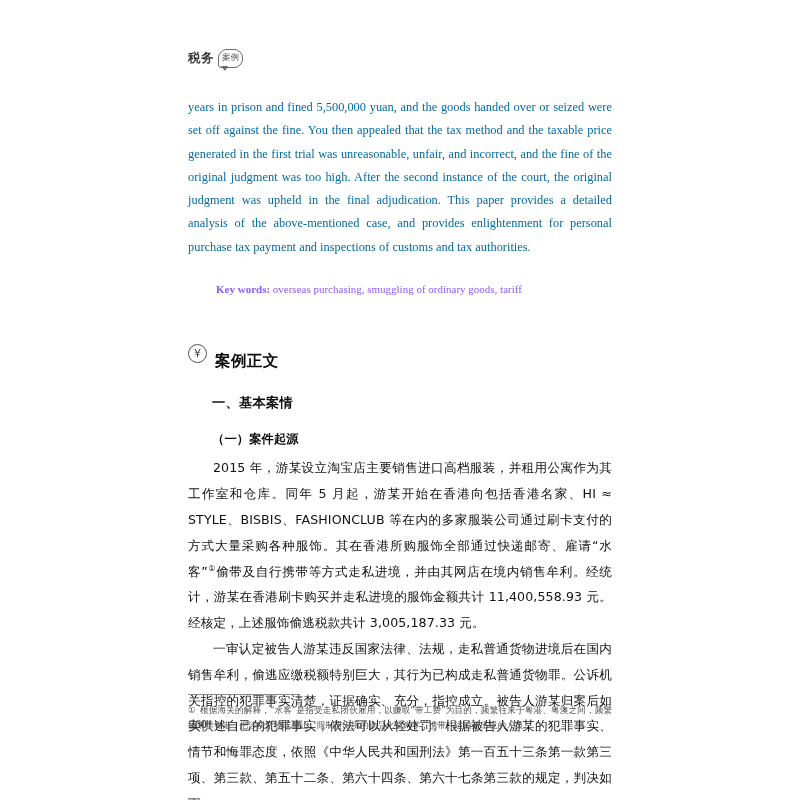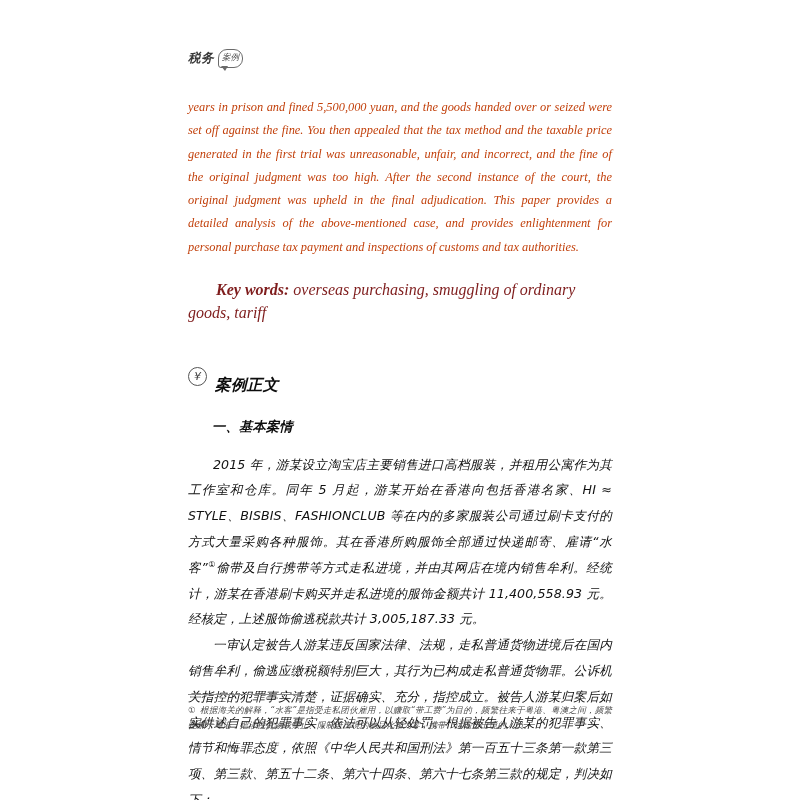--- a/index.html
+++ b/index.html
@@ -14,21 +14,20 @@
     font-family: "Liberation Serif", "DejaVu Serif", serif;
     color: #1a1a1a;
     overflow: hidden;
   }
   .page {
     position: relative;
     width: 664px;
     height: 800px;
     background: #ffffff;
     box-sizing: border-box;
-    font-style: italic;
   }
 
   
   .page-header {
     position: absolute;
     left: 188px;
     top: 44px;
     display: flex;
     align-items: center;
     gap: 4px;
@@ -75,28 +74,28 @@
     top: 96px;
     width: 424px;
   }
 
   .en-para {
     font-family: "Liberation Serif", "DejaVu Serif", serif;
     font-size: 12.4px;
     line-height: 23.3px;
     text-align: justify;
     text-justify: inter-word;
-    color: #c2410c;
+    color: #0369a1;
     margin: 0;
   }
   .kw-line {
     font-family: "Liberation Serif", "DejaVu Serif", serif;
-    font-size: 16px;
+    font-size: 11px;
     line-height: 23.3px;
-    color: #7f1d1d;
+    color: #8b5cf6;
     margin: 19px 0 0 0;
     text-indent: 28px;
   }
   .kw-label { font-weight: bold; }
 
   
   .section-title {
     display: flex;
     align-items: center;
     gap: 8px;
@@ -226,20 +225,21 @@
     <p class="kw-line">
       <span class="kw-label">Key words:</span><span> overseas purchasing, smuggling of ordinary goods, tariff</span>
     </p>
 
     <div class="section-title">
       <span class="yen-badge">¥</span>
       <span class="section-title-text">案例正文</span>
     </div>
 
     <h2 class="h-level2">一、基本案情</h2>
+    <h3 class="h-level3">（一）案件起源</h3>
 
     <p class="cn-para"><span>2015 年，游某设立淘宝店主要销售进口高档服装，并租用公寓作为其工作室和仓库。同年 5 月起，游某开始在香港向包括香港名家、HI ≈ STYLE、BISBIS、FASHIONCLUB 等在内的多家服装公司通过刷卡支付的方式大量采购各种服饰。其在香港所购服饰全部通过快递邮寄、雇请“水客”</span><sup class="fn">①</sup><span>偷带及自行携带等方式走私进境，并由其网店在境内销售牟利。经统计，游某在香港刷卡购买并走私进境的服饰金额共计 11,400,558.93 元。经核定，上述服饰偷逃税款共计 3,005,187.33 元。</span></p>
 
     <p class="cn-para tight">一审认定被告人游某违反国家法律、法规，走私普通货物进境后在国内销售牟利，偷逃应缴税额特别巨大，其行为已构成走私普通货物罪。公诉机关指控的犯罪事实清楚，证据确实、充分，指控成立。被告人游某归案后如实供述自己的犯罪事实，依法可以从轻处罚。根据被告人游某的犯罪事实、情节和悔罪态度，依照《中华人民共和国刑法》第一百五十三条第一款第三项、第三款、第五十二条、第六十四条、第六十七条第三款的规定，判决如下：</p>
 
     <p class="cn-item">一、被告人游某犯走私普通货物罪，判处有期徒刑十年，并处罚金人民币五百五十万元。</p>
 
   </div>
 
   <div class="footnote-rule"></div>

